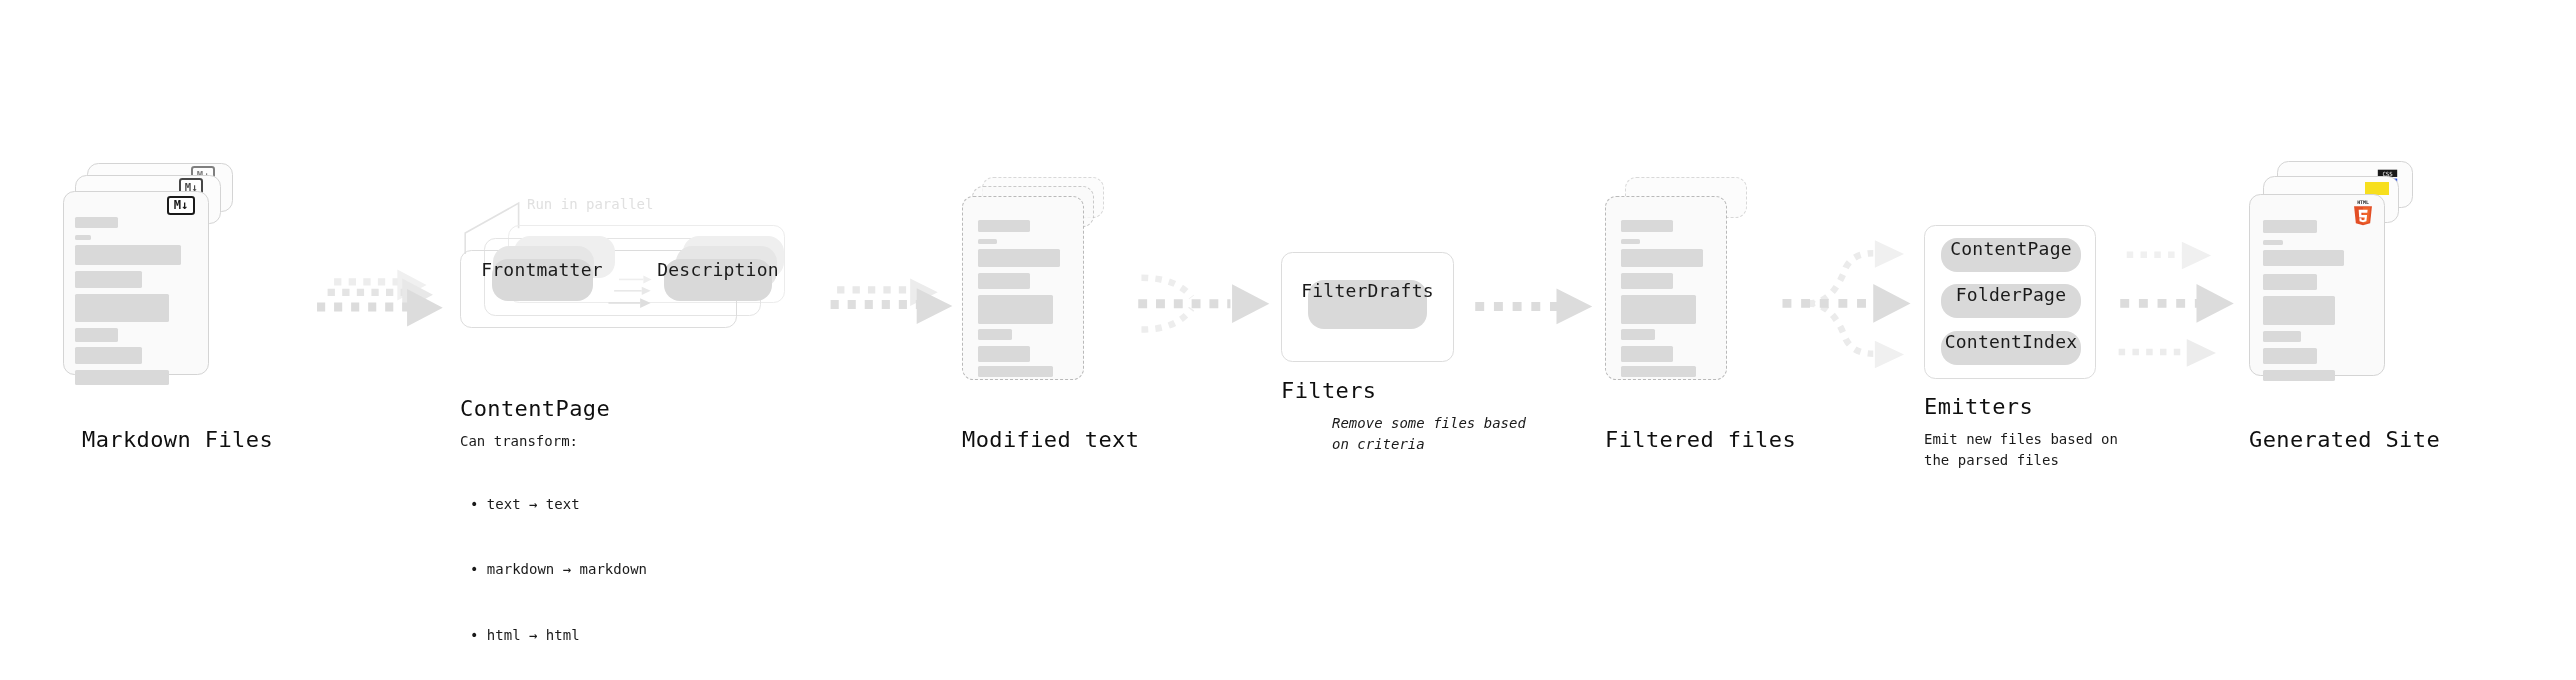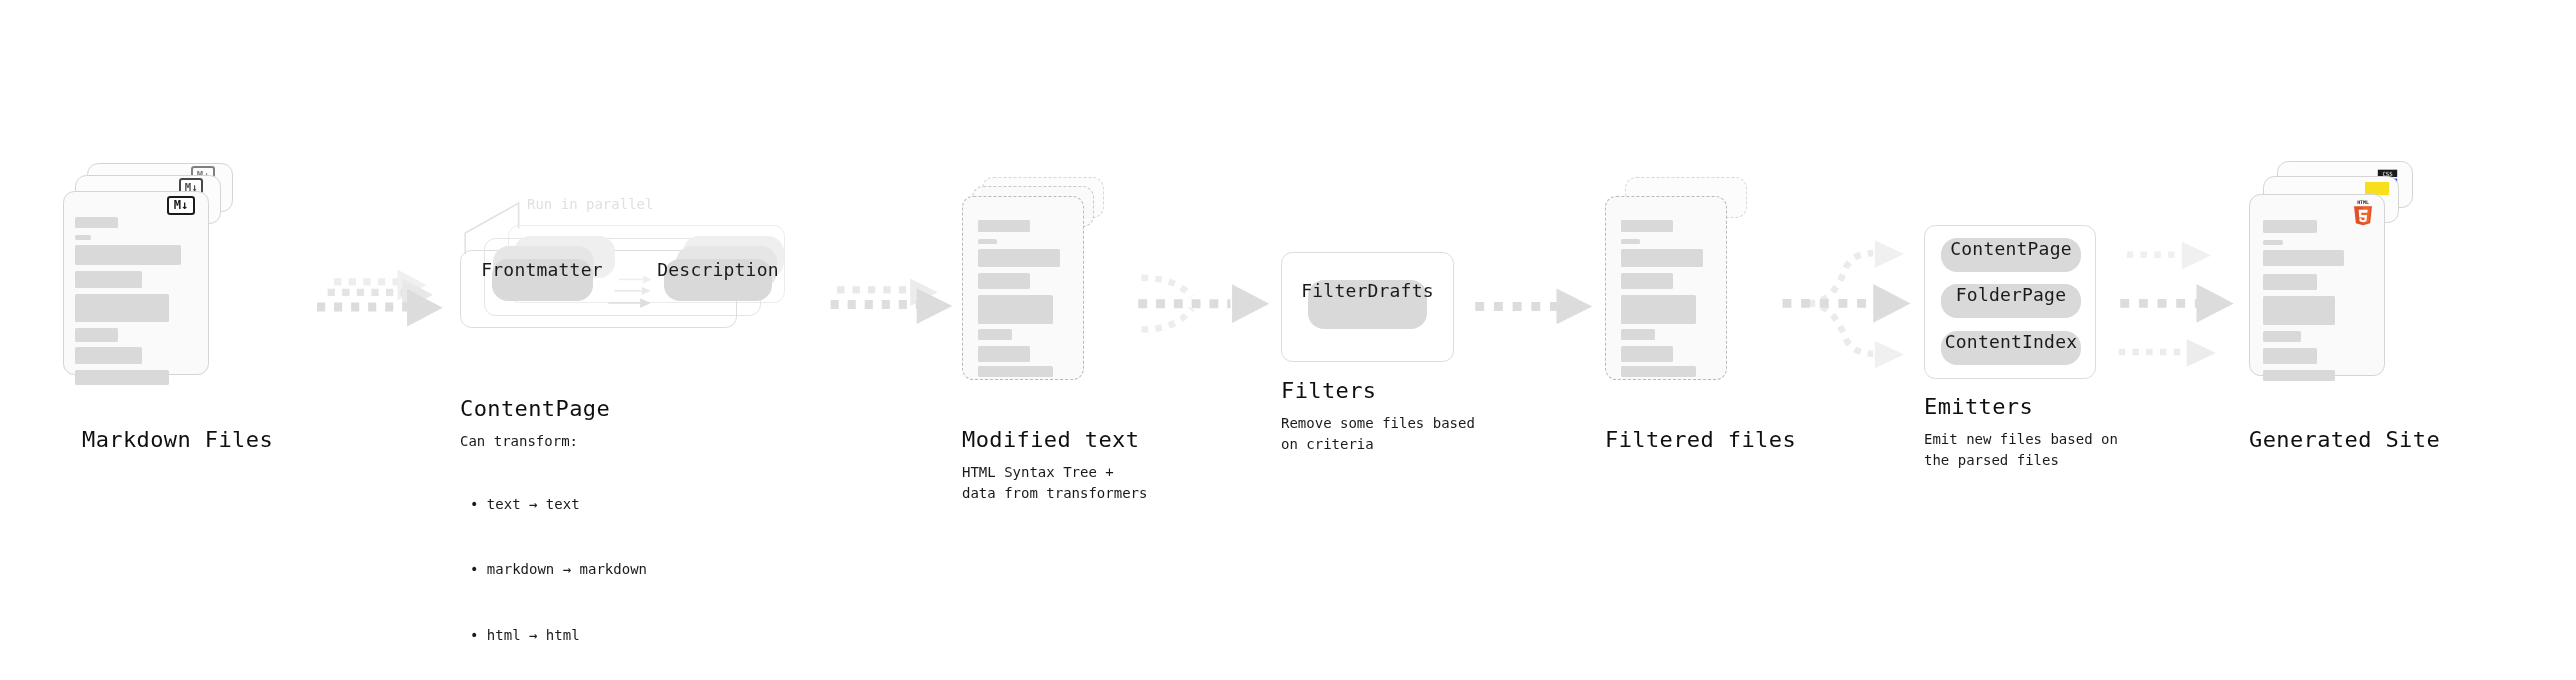--- a/index.html
+++ b/index.html
@@ -242,43 +242,41 @@
     <div class="skel" style="left:16.3px; top:62px;  width:18.7px;  height:4.9px;"></div>
     <div class="skel" style="left:16.3px; top:72px;  width:82px; height:18px;"></div>
     <div class="skel" style="left:16.3px; top:96px; width:52px;  height:16.3px;"></div>
     <div class="skel" style="left:16.3px; top:118px; width:75px;  height:29px;"></div>
     <div class="skel" style="left:16.3px; top:152px; width:34px;  height:11.4px;"></div>
     <div class="skel" style="left:16.3px; top:169px; width:52px;  height:16.3px;"></div>
     <div class="skel" style="left:16.3px; top:189px; width:75px;  height:11.4px;"></div>
   </div>
 
   <div class="caption-title" style="left:962px; top:427px;">Modified text</div>
-  <div class="caption-sub" style="left:962px; top:462px;">HTML Syntax Tree +
-data from transformers</div>
 
   <svg style="left:1130px; top:260px; width:154px; height:89px;" viewBox="0 0 190 110">
     <g fill="none" stroke="#ededed" stroke-width="8" stroke-dasharray="8 9">
       <path d="M14 22 Q 58 22 76 46"></path>
     </g>
     <g fill="none" stroke="#ededed" stroke-width="8" stroke-dasharray="8 9">
       <path d="M14 86 Q 58 86 76 60"></path>
     </g>
     <g fill="none" stroke="#dcdcdc" stroke-width="11" stroke-dasharray="11 11">
       <line x1="10" y1="54" x2="124" y2="54"></line>
     </g>
     <polygon points="126,30 172,54 126,78" fill="#dcdcdc"></polygon>
   </svg>
 
   <div class="groupbox" style="left:1281px; top:252px; width:173px; height:110px;"></div>
   <div class="chip" style="left:1308px; top:280px; width:119px; height:49px;">
     <span>FilterDrafts</span>
   </div>
 
   <div class="caption-title" style="left:1281px; top:378px;">Filters</div>
-  <div class="caption-sub" style="left:1281px; top:413px;">Remove some files based
+  <div class="caption-sub" style="left:1332px; top:413px;font-style:italic;">Remove some files based
 on criteria</div>
 
   <svg style="left:1472px; top:286px; width:130px; height:49px;" viewBox="0 0 160 60">
     <g fill="none" stroke="#dcdcdc" stroke-width="11" stroke-dasharray="11 12">
       <line x1="4" y1="25" x2="106" y2="25"></line>
     </g>
     <polygon points="104,3 148,25 104,47" fill="#dcdcdc"></polygon>
   </svg>
 
   <div class="stack" style="left:1605px; top:177px; width:146px; height:203px;">

